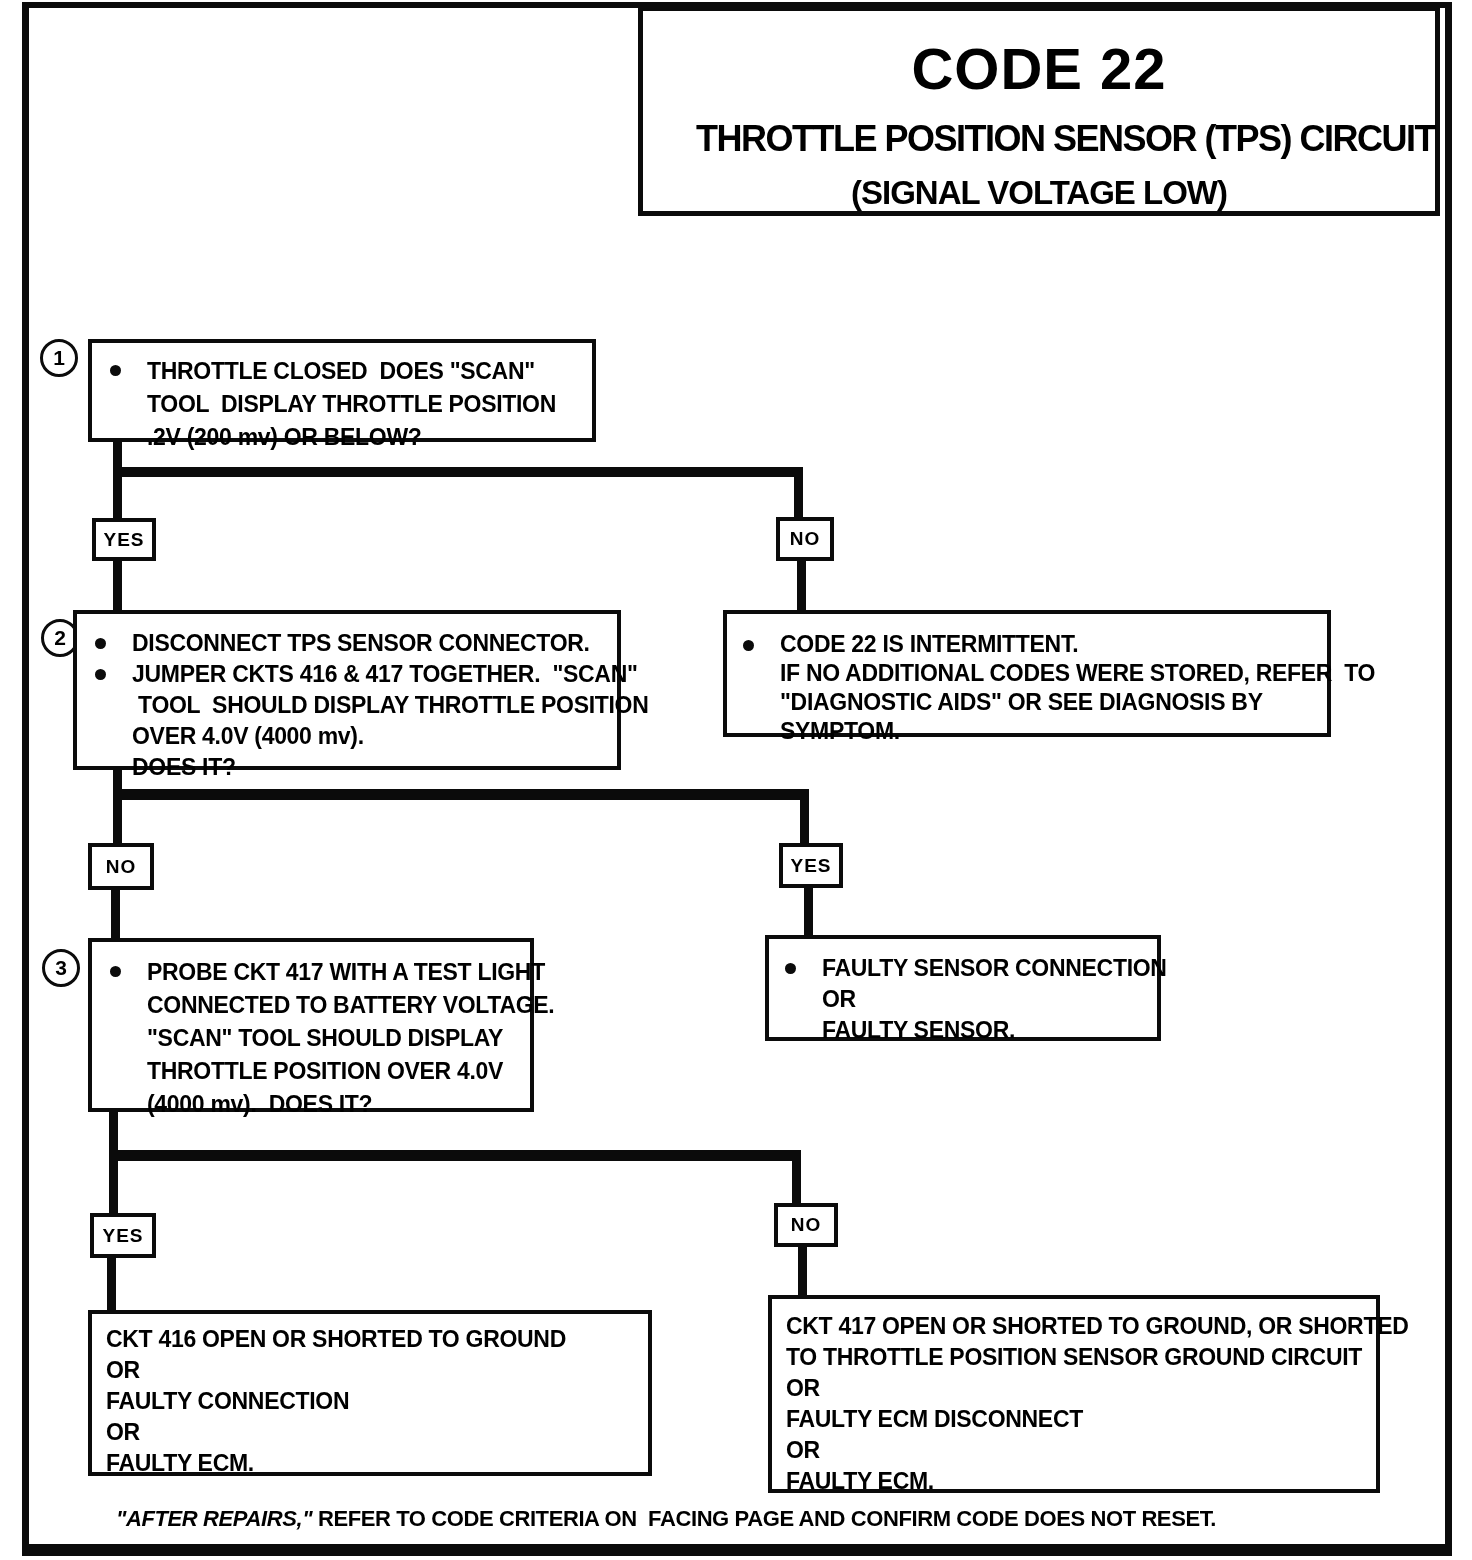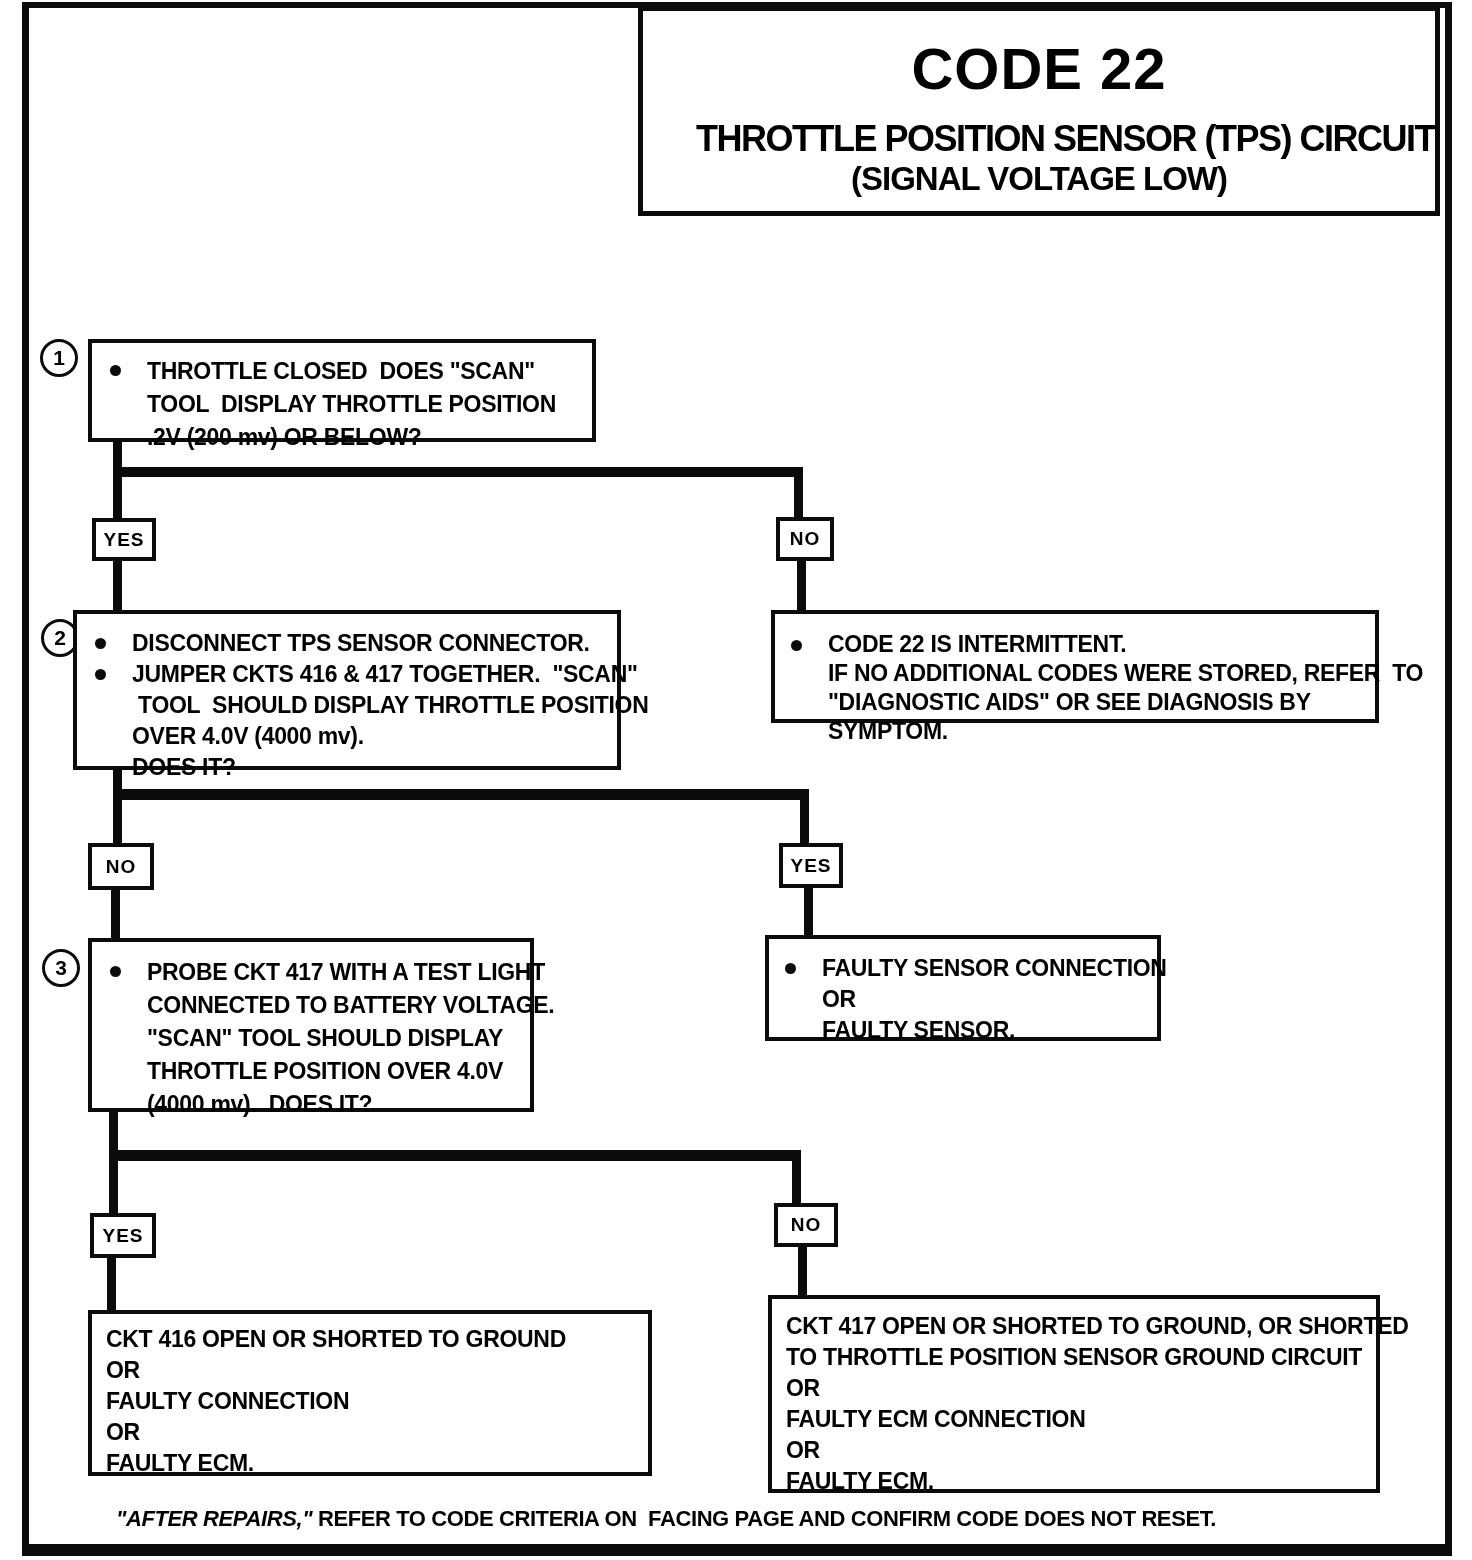--- a/index.html
+++ b/index.html
@@ -29,21 +29,21 @@
   }
   .title-box {
     left:638px; top:6px;
     width:802px; height:210px;
     border-width:5px;
     text-align:center;
     padding-top:24px;
   }
   .t-code { font-size:58px; letter-spacing:1px; }
   .t-sub  { font-size:36px; letter-spacing:-1.5px; margin-top:16px;text-align:right; }
-  .t-sub2 { font-size:33px; letter-spacing:-1px; margin-top:0; }
+  .t-sub2 { font-size:33px; letter-spacing:-1px; margin-top:14px; }
 
   .circle {
     position:absolute;
     width:38px; height:38px;
     border:3px solid #0b0b0b;
     border-radius:50%;
     background:#ffffff;
     box-sizing:border-box;
     display:flex; align-items:center; justify-content:center;
     font-size:21px;
@@ -126,21 +126,21 @@
       <span class="bullet"></span>
       <div>
         <div class="tline">JUMPER CKTS 416 &amp; 417 TOGETHER.  "SCAN"</div>
         <div class="tline"> TOOL  SHOULD DISPLAY THROTTLE POSITION</div>
         <div class="tline">OVER 4.0V (4000 mv).</div>
         <div class="tline">DOES IT?</div>
       </div>
     </div>
   </div>
 
-  <div class="box btext lh29" style="left:771px;top:610px;width:608px;height:113px;padding:16px 0 0 16px;">
+  <div class="box btext lh29" style="left:723px;top:610px;width:608px;height:127px;padding:16px 0 0 16px;">
     <div class="brow">
       <span class="bullet"></span>
       <div>
         <div class="tline">CODE 22 IS INTERMITTENT.</div>
         <div class="tline">IF NO ADDITIONAL CODES WERE STORED, REFER  TO</div>
         <div class="tline">"DIAGNOSTIC AIDS" OR SEE DIAGNOSIS BY</div>
         <div class="tline">SYMPTOM.</div>
       </div>
     </div>
   </div>
@@ -191,20 +191,20 @@
     <div class="tline">OR</div>
     <div class="tline">FAULTY CONNECTION</div>
     <div class="tline">OR</div>
     <div class="tline">FAULTY ECM.</div>
   </div>
 
   <div class="box btext lh31" style="left:768px;top:1295px;width:612px;height:198px;padding:12px 0 0 14px;">
     <div class="tline">CKT 417 OPEN OR SHORTED TO GROUND, OR SHORTED</div>
     <div class="tline">TO THROTTLE POSITION SENSOR GROUND CIRCUIT</div>
     <div class="tline">OR</div>
-    <div class="tline">FAULTY ECM CONNECTION</div>
+    <div class="tline">FAULTY ECM DISCONNECT</div>
     <div class="tline">OR</div>
     <div class="tline">FAULTY ECM.</div>
   </div>
 
   <div class="footer"><span class="ital">"AFTER REPAIRS,"</span><span> REFER TO CODE CRITERIA ON  FACING PAGE AND CONFIRM CODE DOES NOT RESET.</span></div>
 
 </div>
 
 </body></html>

